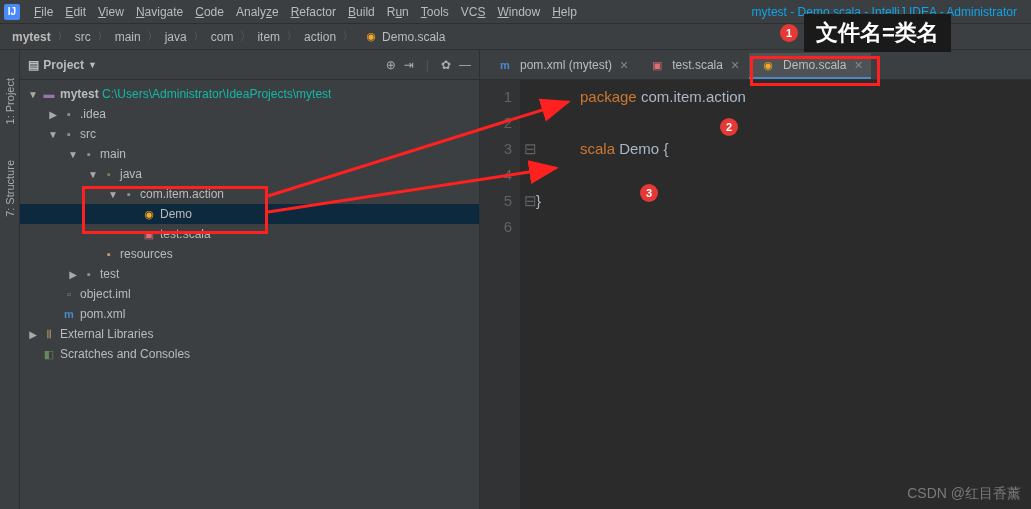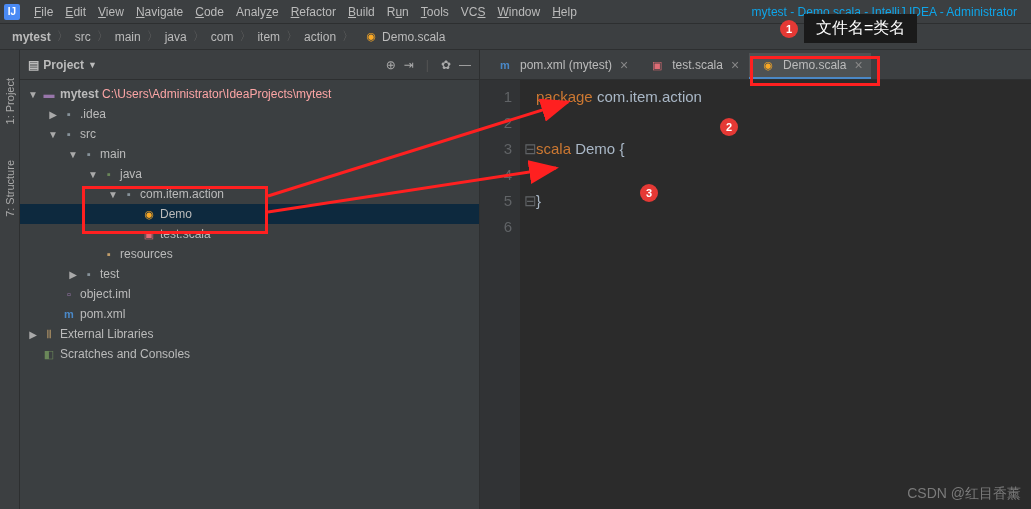--- a/index.html
+++ b/index.html
@@ -30,30 +30,30 @@
 .file-icon { color:#a9b7c6; }
 .scala-icon { color:#f9a825; }
 .editor-area { flex:1; display:flex; flex-direction:column; background:#2b2b2b; }
 .tab-bar { height:30px; background:#3c3f41; display:flex; align-items:flex-end; border-bottom:1px solid #2d2f30; padding-left:6px; }
 .tab { height:26px; display:flex; align-items:center; padding:0 8px; background:#3c3f41; color:#bbb; cursor:pointer; gap:4px; margin-right:2px; border-bottom:2px solid transparent; }
 .tab.active { background:#4e5254; border-bottom-color:#4a88c7; }
 .tab-close { color:#888; margin-left:4px; font-size:14px; }
 .editor { flex:1; display:flex; background:#2b2b2b; font-family:"JetBrains Mono",Consolas,monospace; font-size:15px; line-height:26px; }
 .gutter-nums { width:40px; background:#313335; text-align:right; padding:4px 8px 0 0; color:#606366; }
 .code { padding:4px 0 0 16px; position:relative; }
-.kw { color:#cc7832; }
+.kw { color:#cc7832;margin-left:44px; }
 .ident { color:#a9b7c6; }
 .fold { color:#606366; position:absolute; left:-12px; }
 .annotation { position:absolute; z-index:100; }
 .red-box { border:3px solid #ff2020; position:absolute; }
 .red-arrow { position:absolute; pointer-events:none; }
 .badge { display:inline-flex; width:18px; height:18px; background:#e53935; color:#fff; border-radius:50%; align-items:center; justify-content:center; font-size:11px; font-weight:bold; }
-.anno-label { background:#1a1a1a; color:#fff; padding:4px 12px; font-size:16px; font-family:"Microsoft YaHei",sans-serif; display:inline-block; }
+.anno-label { background:#1a1a1a; color:#fff; padding:4px 12px; font-size:22px; font-family:"Microsoft YaHei",sans-serif; display:inline-block;font-weight:bold; }
 .watermark { position:absolute; bottom:6px; right:10px; color:#7a7a7a; font-size:14px; font-family:"Microsoft YaHei",sans-serif; }
-.dim-text { color:#fca5a5; }
+.dim-text { color:#14b8a6; }
 .sep-bar { color:#555; margin:0 4px; }
 </style>
 </head>
 <body>
 
 <div class="menubar">
   <div class="app-icon">IJ</div>
   <div class="menu-item"><u>F</u>ile</div>
   <div class="menu-item"><u>E</u>dit</div>
   <div class="menu-item"><u>V</u>iew</div>

